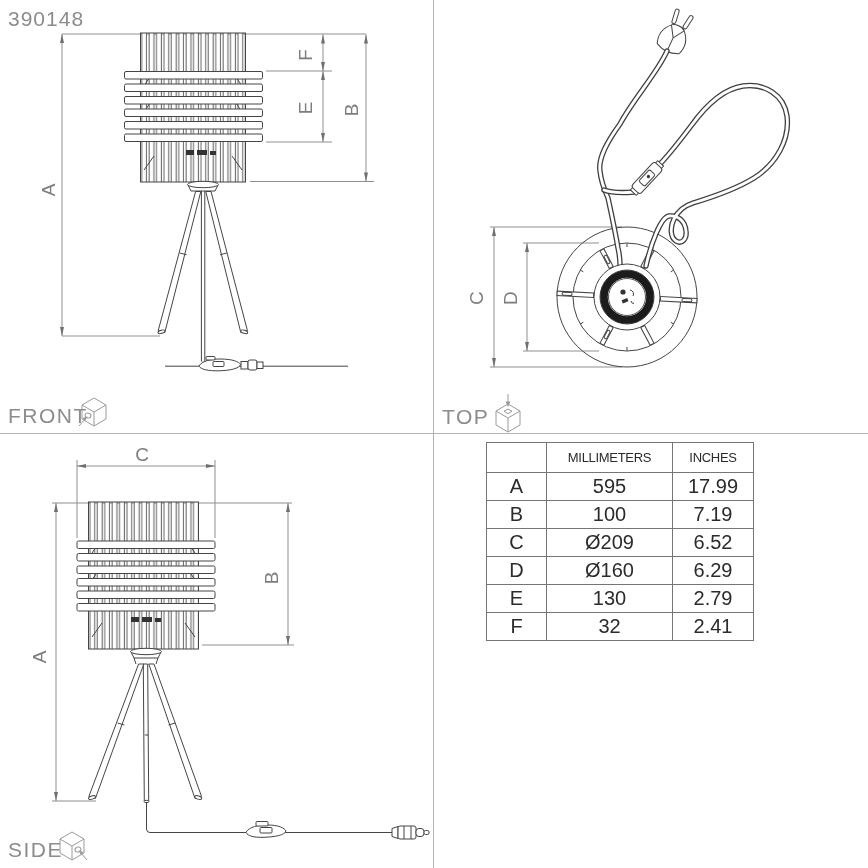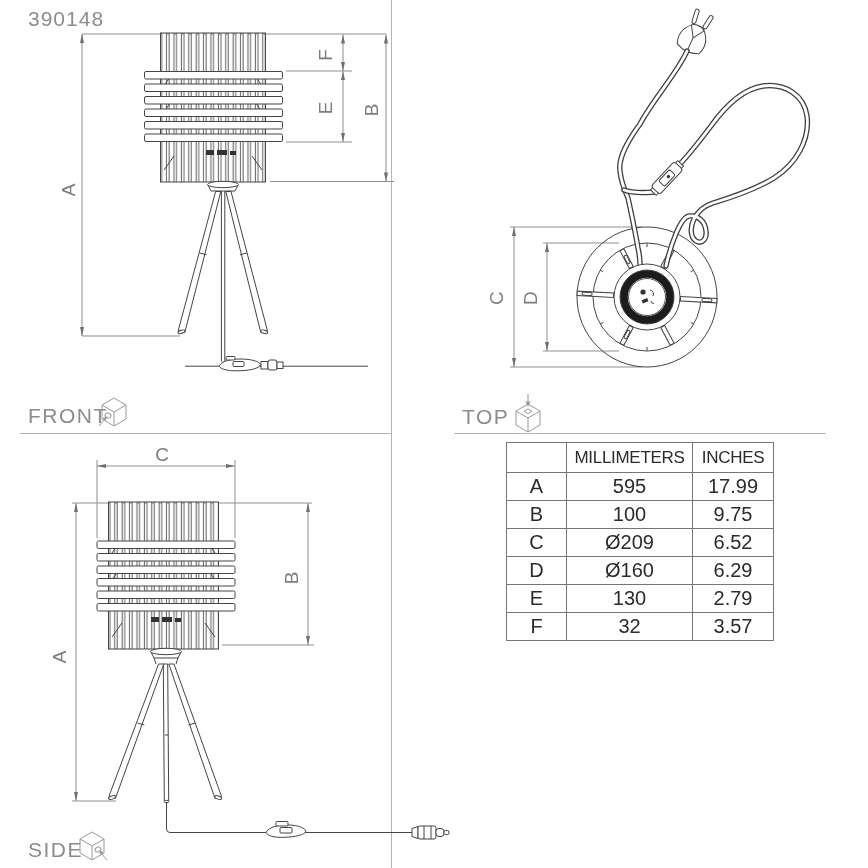--- a/index.html
+++ b/index.html
@@ -1,38 +1,38 @@
 <!DOCTYPE html>
 <html><head>
 <meta charset="utf-8">
 <style>
   html,body{margin:0;padding:0;background:#ffffff;width:868px;height:868px;overflow:hidden;}
   body{font-family:"Liberation Sans", sans-serif;}
   #sheet{position:relative;width:868px;height:868px;background:#fff;}
-  .q{position:absolute;width:372px;height:434px;box-sizing:border-box;margin-left:20px;}
+  .q{position:absolute;width:434px;height:434px;box-sizing:border-box;}
   #q-front{left:0;top:0;border-right:1px solid #b3b3b3;border-bottom:1px solid #b3b3b3;}
   #q-top{left:434px;top:0;border-bottom:1px solid #b3b3b3;}
   #q-side{left:0;top:434px;border-right:1px solid #b3b3b3;}
   #q-table{left:434px;top:434px;}
   svg{display:block;}
   svg text{font-family:"Liberation Sans", sans-serif;}
   .draw{stroke:#454545;stroke-width:1;fill:none;}
   .drawf{stroke:#454545;stroke-width:1;fill:#ffffff;}
   .dim{stroke:#8f8f8f;stroke-width:1;fill:none;}
   .arr{fill:#6f6f6f;stroke:none;}
   .dimtxt{fill:#7d7d7d;font-size:19px;}
   .viewlbl{fill:#8c8c8c;font-size:21px;letter-spacing:1.5px;}
   .prodnum{fill:#8c8c8c;font-size:21px;letter-spacing:1px;}
   .cube{stroke:#9a9a9a;stroke-width:1;fill:none;}
   .cord-outer{stroke:#3f3f3f;stroke-width:5.4;fill:none;stroke-linecap:round;}
   .cord-inner{stroke:#ffffff;stroke-width:2.8;fill:none;stroke-linecap:round;}
   .dark{fill:#333;stroke:none;}
   table.dims{position:absolute;left:52px;top:8px;border-collapse:collapse;table-layout:fixed;}
   table.dims td,table.dims th{border:1px solid #757575;text-align:center;vertical-align:middle;color:#2b2b2b;padding:0;}
-  table.dims th{font-weight:normal;font-size:17px;letter-spacing:-0.3px;height:29px;}
+  table.dims th{font-weight:normal;font-size:13px;letter-spacing:-0.3px;height:29px;}
   table.dims td{font-size:20px;height:27px;}
   td.letter{font-size:19px;}
   .cw0{width:60px;} .cw1{width:126px;} .cw2{width:81px;}
 </style>
 </head>
 <body>
 
 <div id="sheet">
 
   <div class="q" id="q-front">
@@ -364,39 +364,39 @@
         <th>INCHES</th>
       </tr>
       <tr>
         <td class="letter">A</td>
         <td>595</td>
         <td>17.99</td>
       </tr>
       <tr>
         <td class="letter">B</td>
         <td>100</td>
-        <td>9.75</td>
+        <td>7.19</td>
       </tr>
       <tr>
         <td class="letter">C</td>
         <td>Ø209</td>
         <td>6.52</td>
       </tr>
       <tr>
         <td class="letter">D</td>
         <td>Ø160</td>
         <td>6.29</td>
       </tr>
       <tr>
         <td class="letter">E</td>
         <td>130</td>
         <td>2.79</td>
       </tr>
       <tr>
         <td class="letter">F</td>
         <td>32</td>
-        <td>3.57</td>
+        <td>2.41</td>
       </tr>
     </tbody>
       </table>
   </div>
 
 </div>
 
 </body></html>

